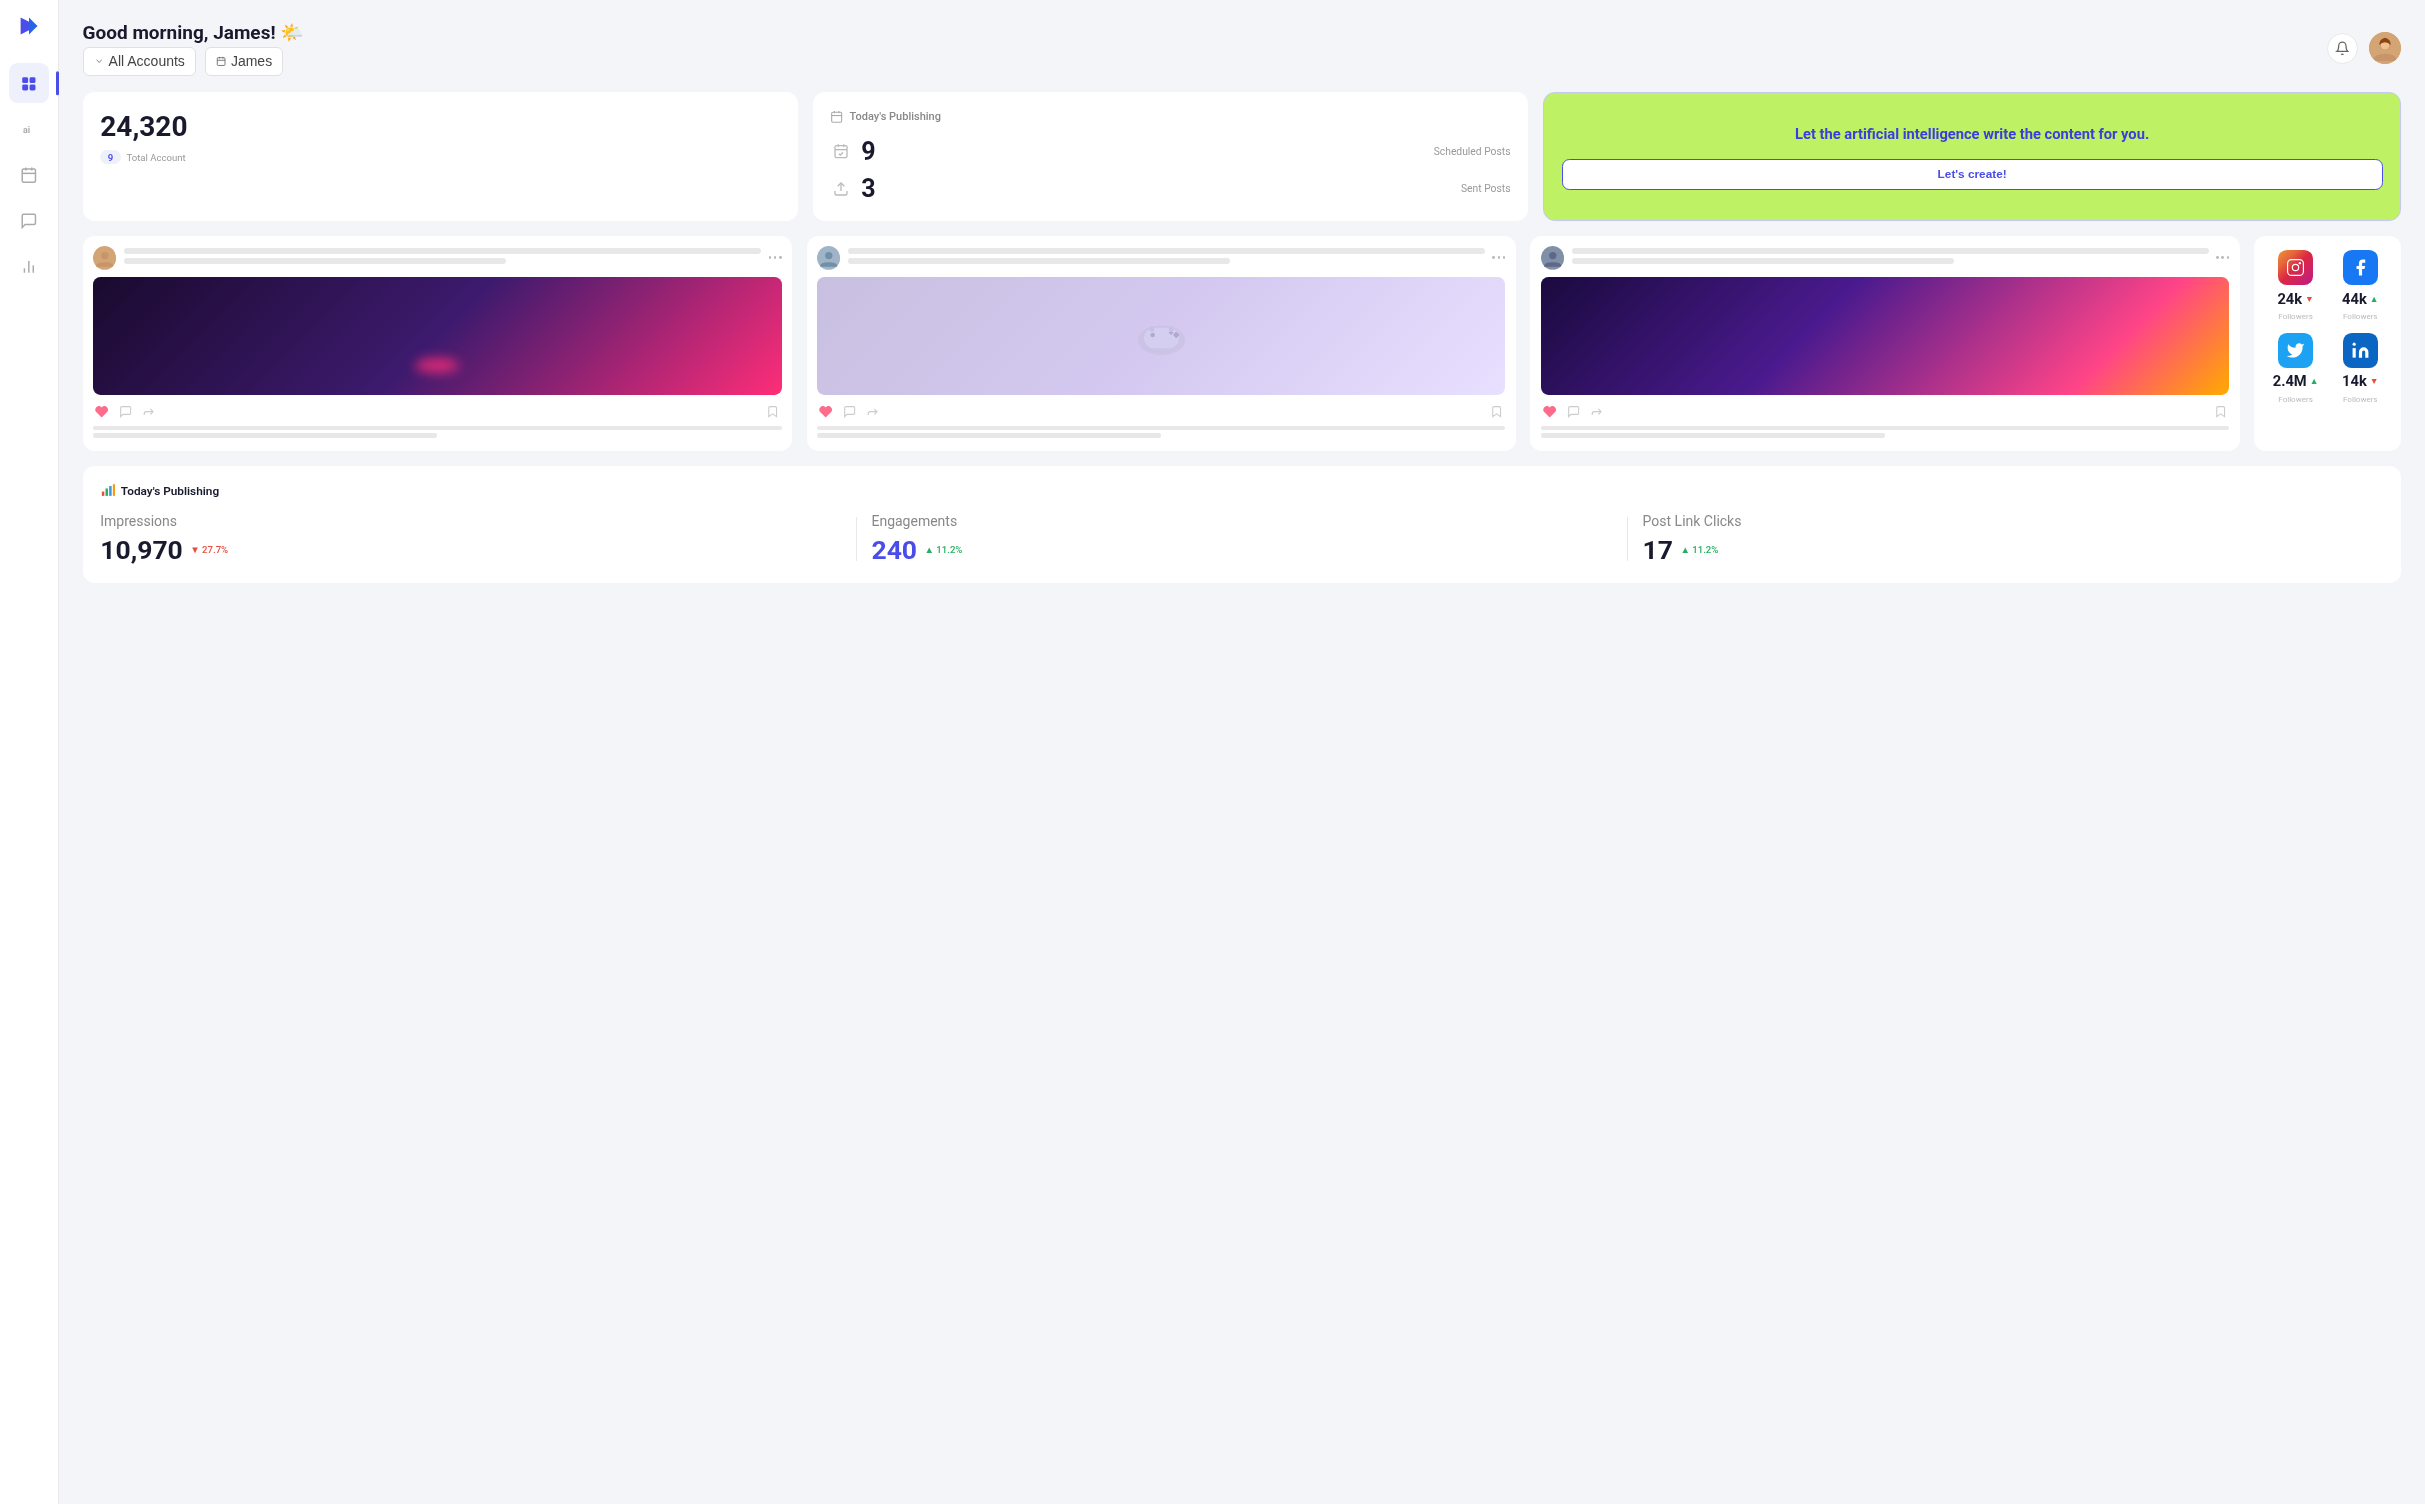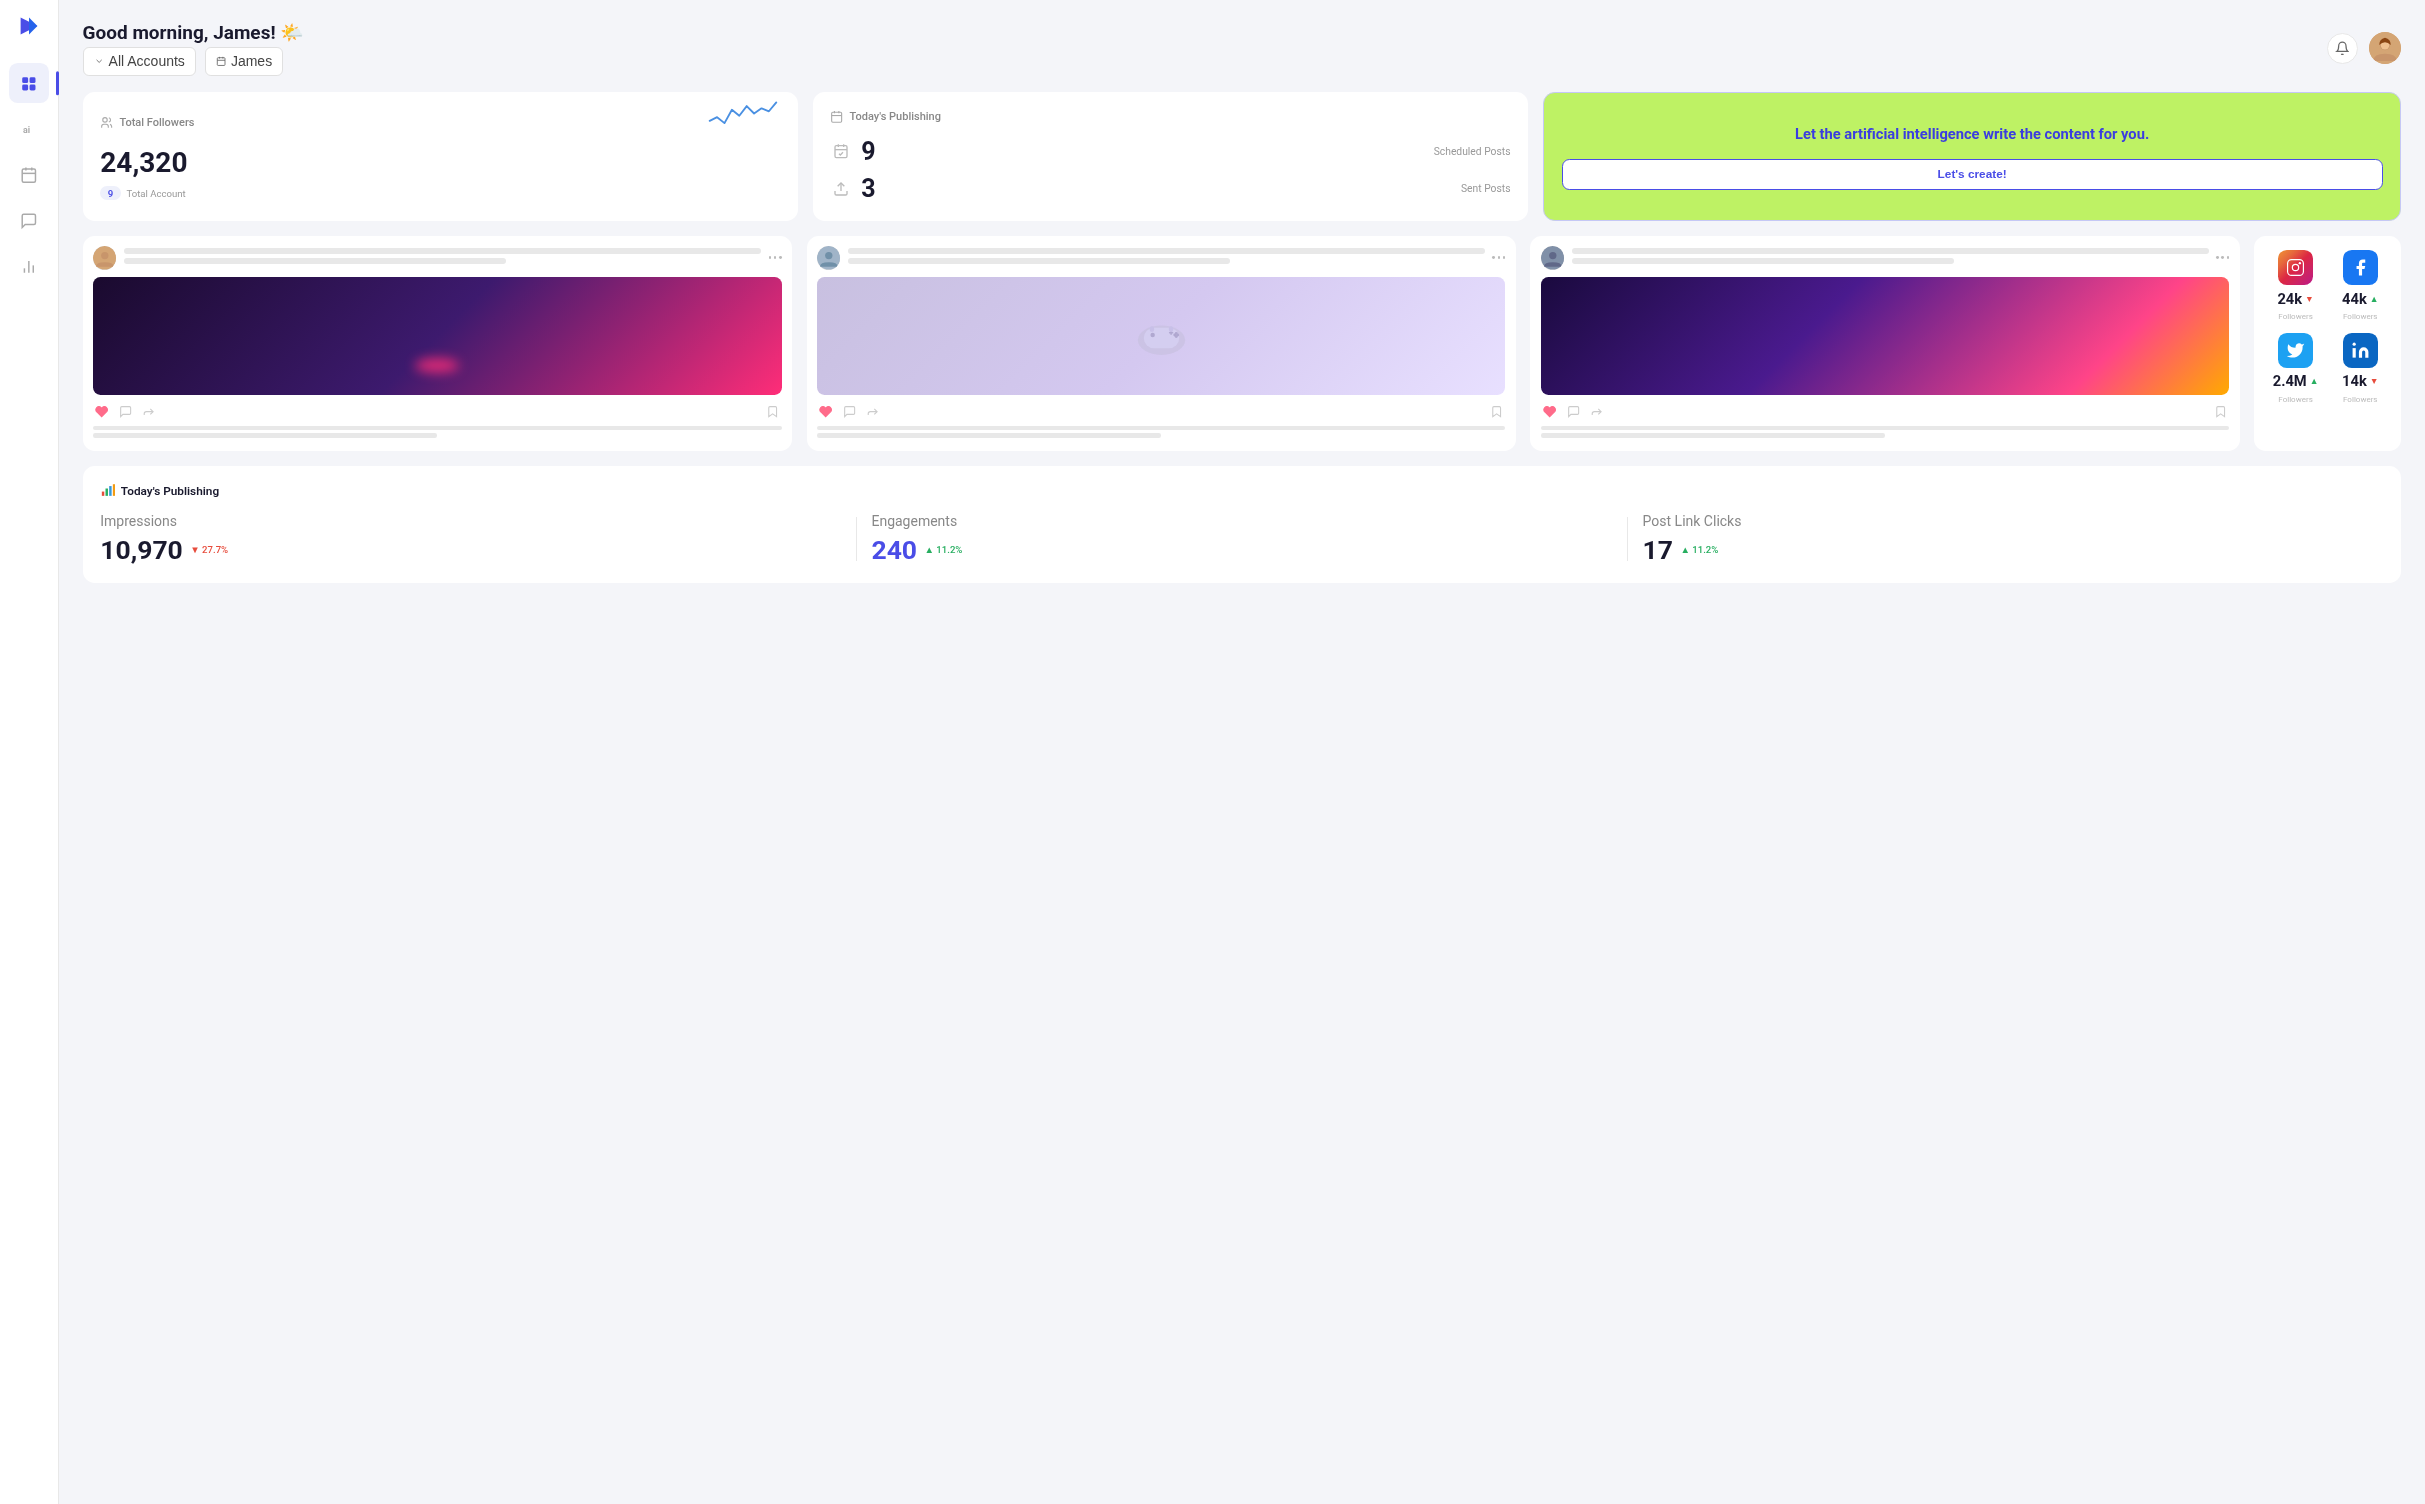--- a/index.html
+++ b/index.html
@@ -536,34 +536,20 @@
           <circle cx="22" cy="18" r="6" fill="#f0c090"></circle>
           <path d="M22 8 Q30 10 30 18 Q26 14 22 14 Q18 14 14 18 Q14 10 22 8" fill="#8B4513"></path>
         </svg>
       </div>
     </div>
   </div>
 
   <div class="stats-row">
 
     <div class="stat-card">
-      <div class="stat-card-header">
-        <svg width="13.3" height="13.3" viewBox="0 0 24 24" fill="none" stroke="#aaa" stroke-width="2">
-            <circle cx="9" cy="7" r="4"></circle>
-            <path d="M3 21v-2a4 4 0 0 1 4-4h4a4 4 0 0 1 4 4v2"></path>
-            <path d="M16 3.13a4 4 0 0 1 0 7.75"></path>
-            <path d="M21 21v-2a4 4 0 0 0-3-3.85"></path>
-          </svg>
-        <span>Total Followers</span>
-        <div class="followers-chart">
-          <svg width="74" height="37" viewBox="0 0 100 50">
-            <polyline points="5,35 15,30 25,38 35,20 45,28 55,15 65,25 75,18 85,22 95,10" fill="none" stroke="#4a90e2" stroke-width="2.5" stroke-linecap="round" stroke-linejoin="round"></polyline>
-          </svg>
-        </div>
-      </div>
       <div class="followers-value">24,320</div>
       <div class="followers-sub">
         <span class="badge-9">9</span>
         <span class="followers-label">Total Account</span>
       </div>
     </div>
 
     <div class="stat-card">
       <div class="stat-card-header">
         <svg width="13.3" height="13.3" viewBox="0 0 24 24" fill="none" stroke="#aaa" stroke-width="2">

